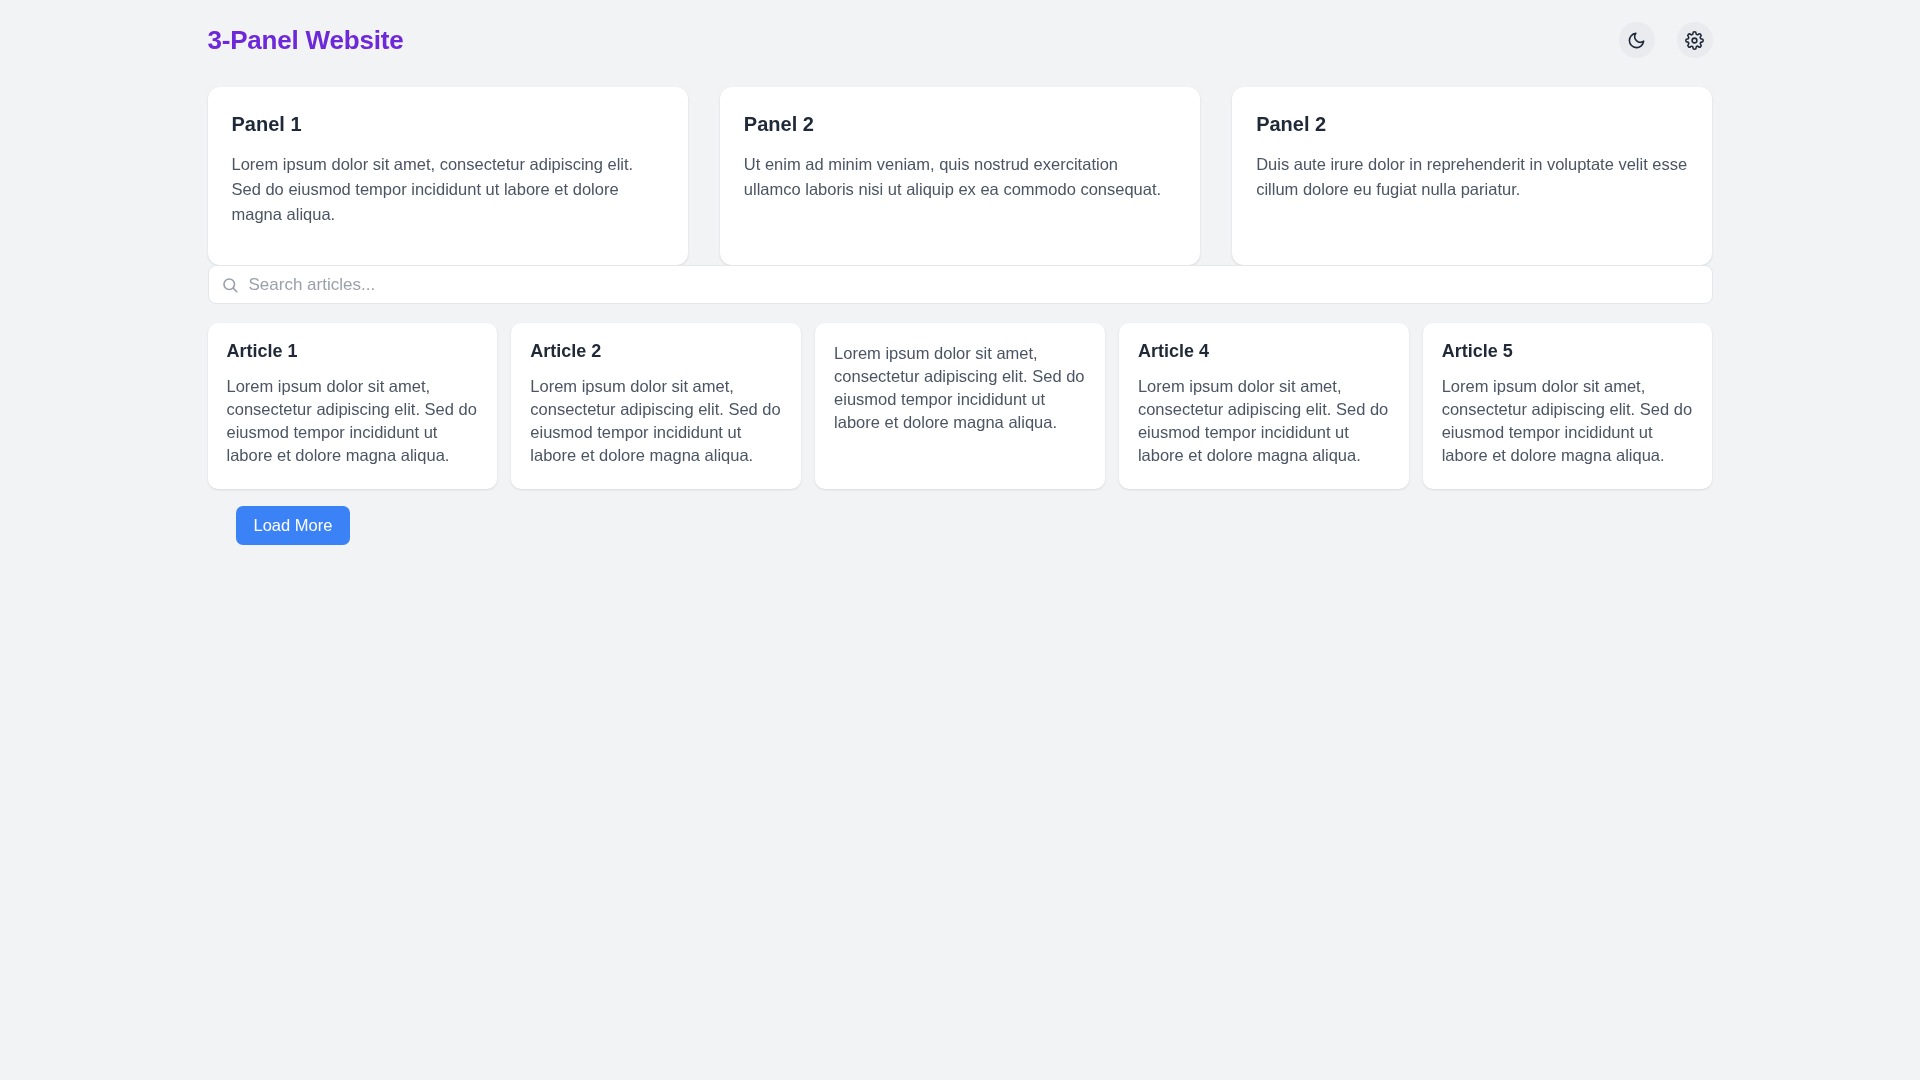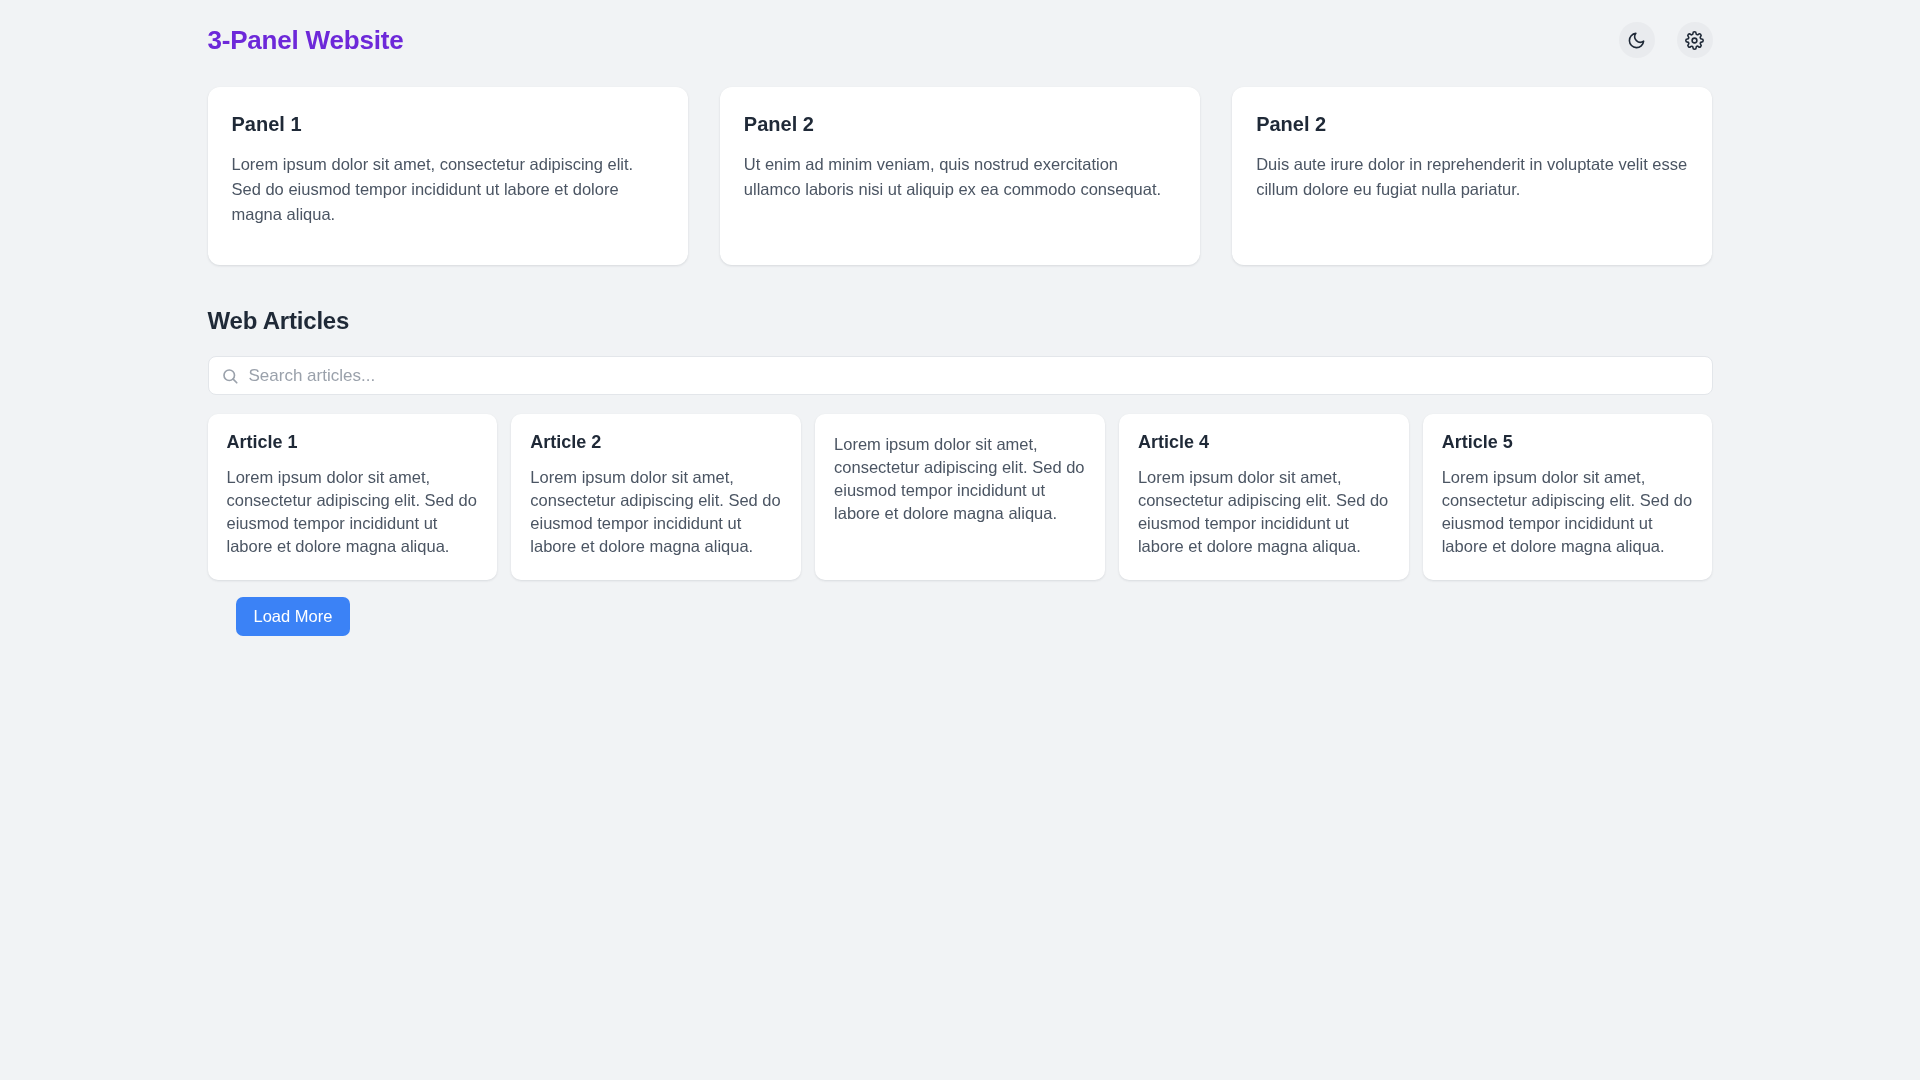--- a/index.html
+++ b/index.html
@@ -218,21 +218,20 @@
       <div class="panel">
         <div class="panel-title">Panel 2</div>
         <div class="panel-text">Ut enim ad minim veniam, quis nostrud exercitation ullamco laboris nisi ut aliquip ex ea commodo consequat.</div>
       </div>
       <div class="panel">
         <div class="panel-title">Panel 2</div>
         <div class="panel-text">Duis aute irure dolor in reprehenderit in voluptate velit esse cillum dolore eu fugiat nulla pariatur.</div>
       </div>
     </div>
 
-    <div class="section-title">Web Articles</div>
 
     <div class="search-wrap">
       <span class="search-icon">
         <svg width="18" height="18" viewBox="0 0 24 24" fill="none" stroke="#9aa1ab" stroke-width="2.2" stroke-linecap="round" stroke-linejoin="round">
           <circle cx="11" cy="11" r="7"></circle>
           <line x1="16.2" y1="16.2" x2="21" y2="21"></line>
         </svg>
       </span>
       <input class="search-input" type="text" placeholder="Search articles..." style="">
     </div>

